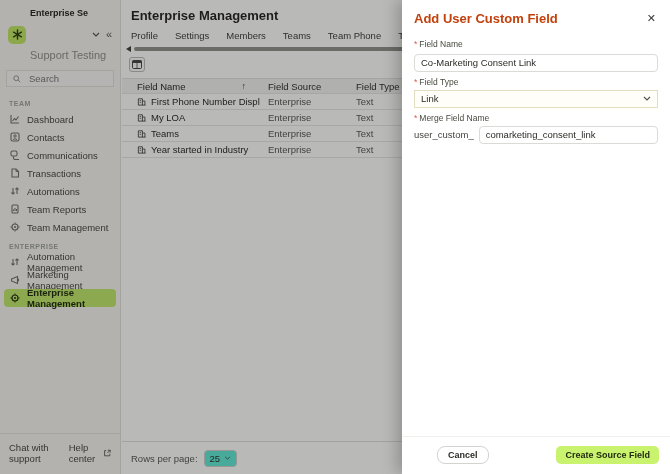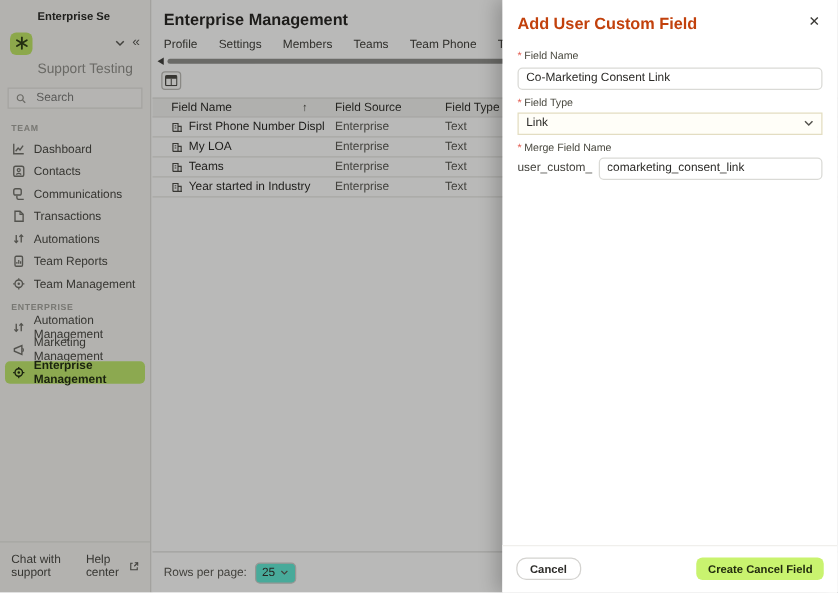--- a/index.html
+++ b/index.html
@@ -57,21 +57,21 @@
   .close-btn { font-size:11px; color:#3a3935; cursor:pointer; line-height:1; padding:2px; }
   .panel-body { padding:0 12px; }
   .f-label { font-size:8.5px; color:#49483f; margin:5px 0 3px 0; }
   .req { color:#e2594d; margin-right:2px; }
   .text-input { width:100%; height:18px; border:1px solid #dadad6; border-radius:4px; padding:0 6px; font-size:9.5px; color:#2c2b28; font-family:"Liberation Sans", sans-serif; outline:none; background:#fff; }
   .select-box { width:100%; height:18px; border:1px solid #e3ddc2; border-radius:0; padding:8px 6px; font-size:9.5px; color:#2c2b28; background:#fffef8; display:flex; align-items:center; justify-content:space-between; cursor:pointer;text-align:right; }
   .merge-row { display:flex; align-items:center; gap:5px; }
   .merge-prefix { font-size:9.5px; color:#45443f; white-space:nowrap; }
   .merge-row .text-input { flex:1; width:auto; }
   .panel-footer { position:absolute; left:0; right:0; bottom:0; display:flex; align-items:center; justify-content:space-between; padding:9px 11px 10px 11px; border-top:1px solid #f0efec; background:#fff; }
-  .btn-cancel { background:#fff; border:1px solid #d4d3d0; border-radius:8px; font-size:9px; font-weight:bold; color:#2c2b28; padding:3px 10px; cursor:pointer; font-family:"Liberation Sans", sans-serif; }
+  .btn-cancel { background:#fff; border:1px solid #d4d3d0; border-radius:8px; font-size:9px; font-weight:bold; color:#2c2b28; padding:3px 10px; cursor:pointer; font-family:"Liberation Sans", sans-serif;margin-left:24px; }
   .btn-primary { background:#c9f36f; border:none; border-radius:5px; font-size:9px; font-weight:bold; color:#222c0e; padding:4px 9px; cursor:pointer; font-family:"Liberation Sans", sans-serif; }
   svg { display:block; }
 </style>
 </head>
 <body>
 
 <div class="app">
 
   <nav class="sidebar">
     <div class="ws-header">
@@ -382,17 +382,17 @@
         <span class="req">*</span><span>Merge Field Name</span>
       </div>
       <div class="merge-row">
         <span class="merge-prefix">user_custom_</span>
         <input class="text-input" type="text" value="comarketing_consent_link" style="">
       </div>
     </div>
 
     <div class="panel-footer">
       <button class="btn-cancel">Cancel</button>
-      <button class="btn-primary">Create Cancel Field</button>
+      <button class="btn-primary">Create Source Field</button>
     </div>
   </aside>
 
 </div>
 
 </body></html>

